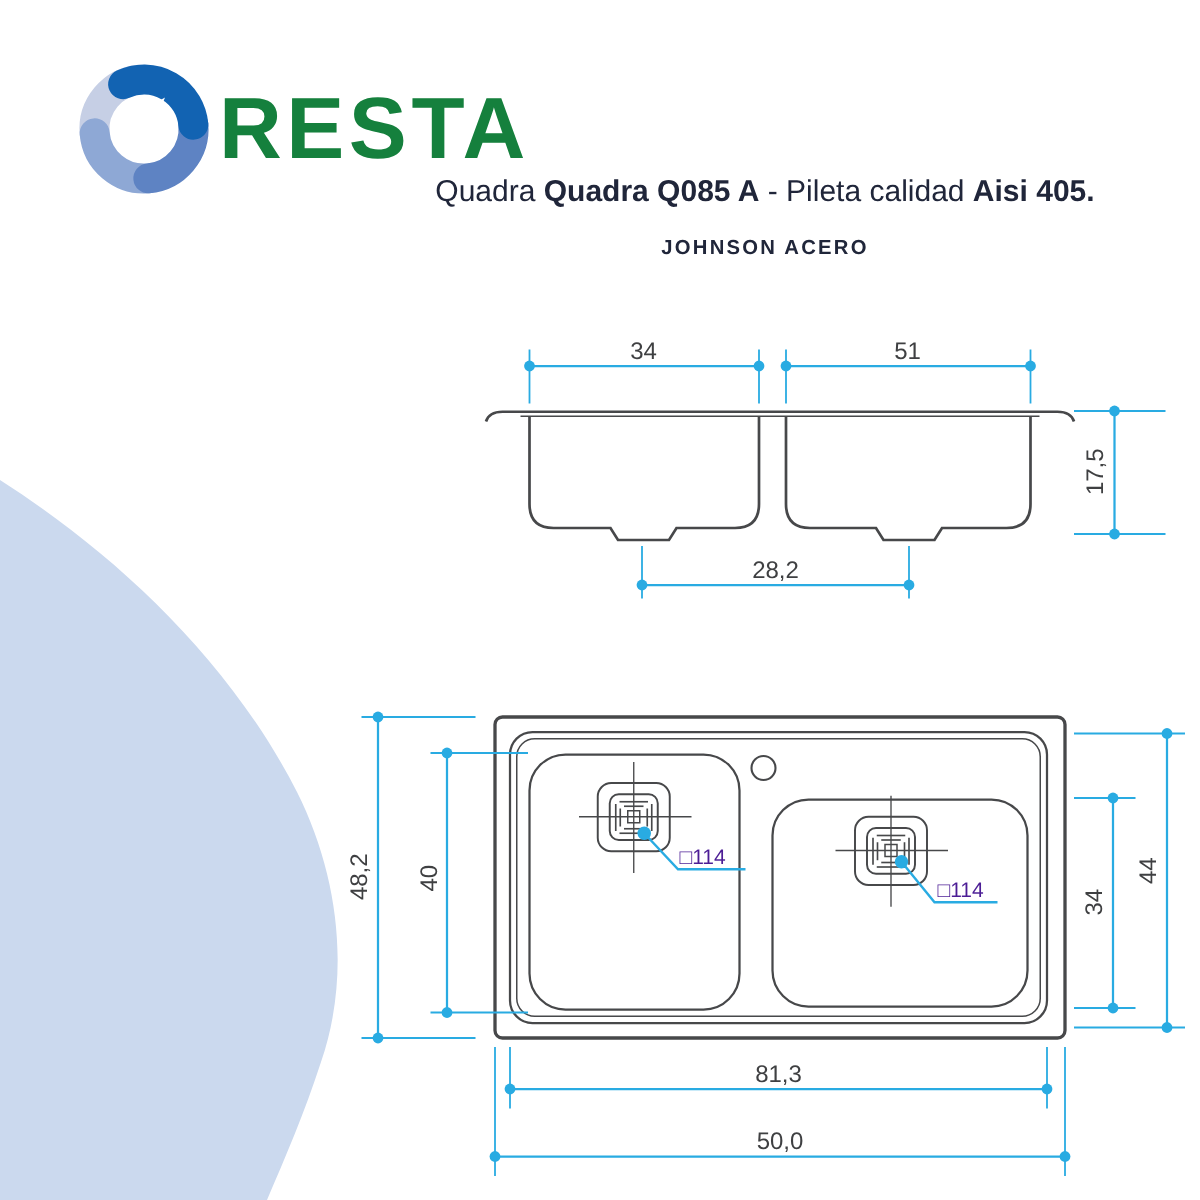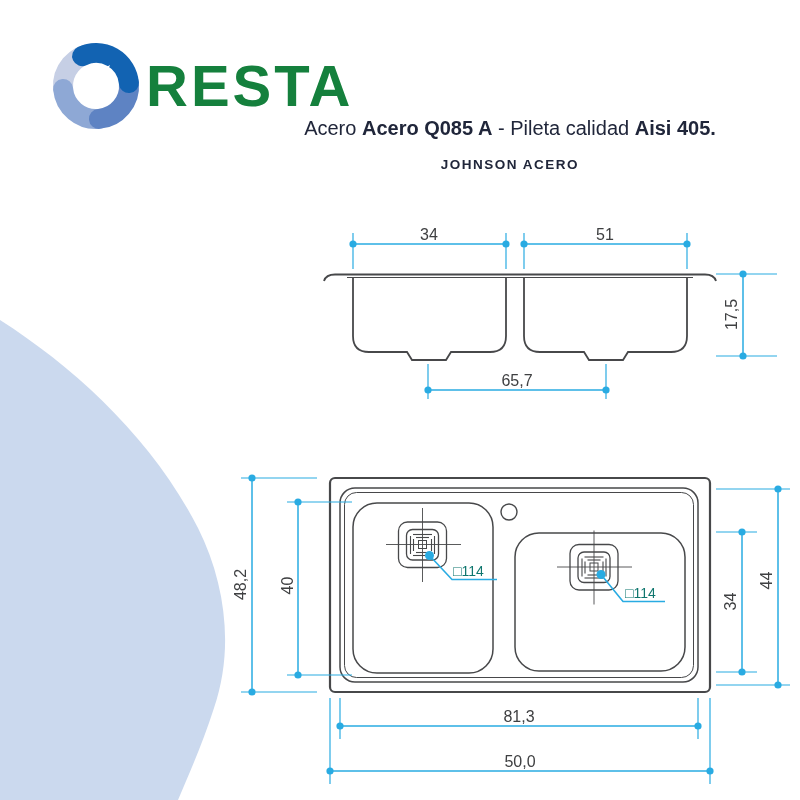--- a/index.html
+++ b/index.html
@@ -15,21 +15,21 @@
     font-size:20px;color:#20263a;z-index:3;white-space:nowrap;}
   .title-line b{font-weight:700;}
   .subtitle-line{position:absolute;left:210px;top:157px;width:600px;text-align:center;
     font-size:13.5px;font-weight:700;letter-spacing:1.5px;color:#20263a;z-index:3;}
 
   
   .lbl{position:absolute;z-index:2;font-size:16px;color:#3f4042;text-align:center;
     height:17px;line-height:17px;white-space:nowrap;}
   .vlbl{position:absolute;z-index:2;font-size:16px;color:#3f4042;text-align:center;
     width:60px;height:17px;line-height:17px;transform:rotate(-90deg);white-space:nowrap;}
-  .drain-lbl{position:absolute;z-index:2;font-size:14px;color:#0f766e;text-align:left;
+  .drain-lbl{position:absolute;z-index:2;font-size:14px;color:#4c1d95;text-align:left;
     height:15px;line-height:15px;white-space:nowrap;}
 </style>
 </head>
 <body>
 
 <div id="stage">
 
   <svg class="layer" style="z-index:0" viewBox="0 0 800 800">
     <path d="M0,320 C75,368 152,438 198,528 C226,584 234,650 214,708 C203,742 190,772 178,800 L0,800 Z" fill="#cbd9ee"></path>
   </svg>
@@ -39,21 +39,21 @@
       <path d="M13.1,48.9 A33,33 0 0 1 43.1,13.1" stroke="#c6cfe5"></path>
       <path d="M48.9,78.9 A33,33 0 0 1 13.1,48.9" stroke="#8ea8d5"></path>
       <path d="M78.9,43.1 A33,33 0 0 1 48.9,78.9" stroke="#5e83c3"></path>
       <path d="M32.1,16.1 A33,33 0 0 1 78.9,43.1" stroke="#1263b2"></path>
     </g>
     <circle cx="46" cy="45" r="13.5" fill="#ffffff"></circle>
     <polygon points="44,34 60,25 52,45" fill="#ffffff"></polygon>
   </svg>
 
   <div class="brand-word">RESTA</div>
-  <div class="title-line"><span>Acero </span><b>Acero Q085 A</b><span> - </span><span>Pileta calidad </span><b>Aisi 405.</b></div>
+  <div class="title-line"><span>Quadra </span><b>Quadra Q085 A</b><span> - </span><span>Pileta calidad </span><b>Aisi 405.</b></div>
   <div class="subtitle-line">JOHNSON ACERO</div>
 
   <svg class="layer" style="z-index:1" viewBox="0 0 800 800">
 
     <g stroke="#47484a" fill="none">
       <path d="M324,281 Q326,274.5 335,274.5 H705 Q714,274.5 716,281" stroke-width="1.8"></path>
       <path d="M347,277.5 H693" stroke-width="1.1"></path>
       <path d="M353,277.5 V336 Q353,352 369,352 H407 L412,360 H446 L451,352 H490 Q506,352 506,336 V277.5" stroke-width="1.8"></path>
       <path d="M524,277.5 V336 Q524,352 540,352 H584 L589,360 H623 L628,352 H671 Q687,352 687,336 V277.5" stroke-width="1.8"></path>
     </g>
@@ -170,21 +170,21 @@
         <circle cx="429.5" cy="555.5" r="4.5" stroke="none"></circle>
         <path d="M429.5,555.5 L452,579.5 H497" fill="none" stroke-width="1.6"></path>
         <circle cx="601" cy="574.5" r="4.5" stroke="none"></circle>
         <path d="M601,574.5 L623,601.5 H665" fill="none" stroke-width="1.6"></path>
       </g>
     </g>
   </svg>
 
   <div class="lbl" style="left:404px;top:226px;width:50px;">34</div>
   <div class="lbl" style="left:580px;top:226px;width:50px;">51</div>
-  <div class="lbl" style="left:487px;top:372px;width:60px;">65,7</div>
+  <div class="lbl" style="left:487px;top:372px;width:60px;">28,2</div>
   <div class="vlbl" style="left:701px;top:306px;">17,5</div>
 
   <div class="vlbl" style="left:210px;top:576px;">48,2</div>
   <div class="vlbl" style="left:257px;top:577px;">40</div>
   <div class="vlbl" style="left:736px;top:572px;">44</div>
   <div class="vlbl" style="left:700px;top:593px;">34</div>
   <div class="lbl" style="left:489px;top:708px;width:60px;">81,3</div>
   <div class="lbl" style="left:490px;top:753px;width:60px;">50,0</div>
   <div class="drain-lbl" style="left:453px;top:564px;">□114</div>
   <div class="drain-lbl" style="left:625px;top:586px;">□114</div>

